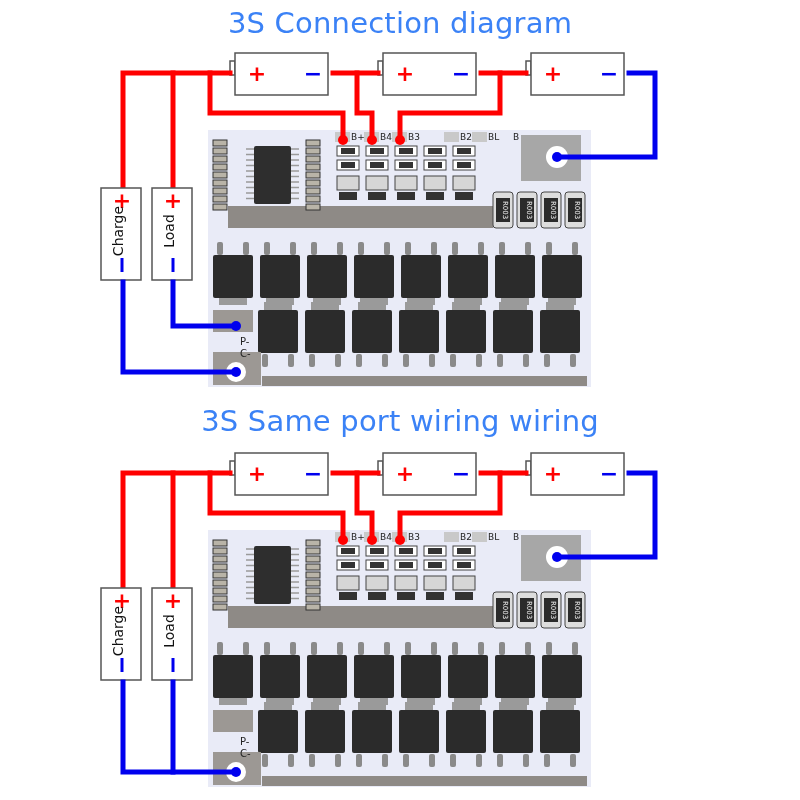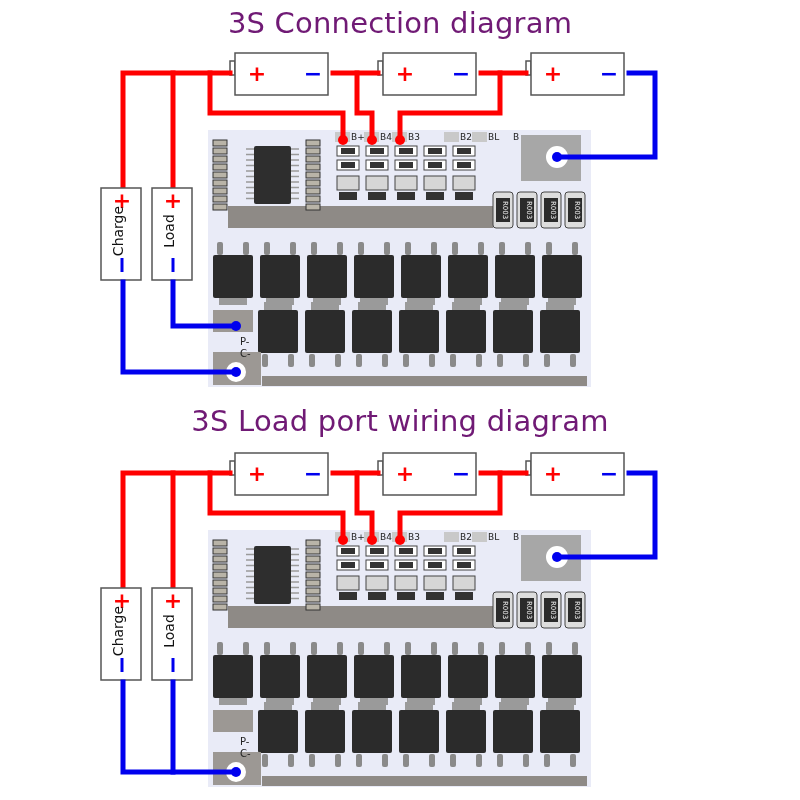--- a/index.html
+++ b/index.html
@@ -1,27 +1,27 @@
 <!DOCTYPE html>
 <html><head>
 <meta charset="utf-8">
 <style>
   html,body{margin:0;padding:0;background:#ffffff;}
   body{width:800px;height:800px;position:relative;overflow:hidden;font-family:"DejaVu Sans",sans-serif;}
-  .title{position:absolute;left:0;width:800px;text-align:center;font-size:29px;color:#701a75;letter-spacing:0.2px;}
+  .title{position:absolute;left:0;width:800px;text-align:center;font-size:29px;color:#3b82f6;letter-spacing:0.2px;}
   #t1{top:6px;}
   #t2{top:404px;}
   svg{position:absolute;left:0;top:0;}
   .lbl{font-family:"DejaVu Sans",sans-serif;}
 </style>
 </head>
 <body>
 
 <div class="title" id="t1">3S Connection diagram</div>
-<div class="title" id="t2">3S Load port wiring diagram</div>
+<div class="title" id="t2">3S Same port wiring wiring</div>
 
 <svg id="canvas" width="800" height="800" viewBox="0 0 800 800">
     <g transform="translate(0,0)">
       <g>
         <rect x="208" y="130" width="383" height="257" fill="#e9ebf7"></rect>
         <rect x="228" y="206" width="265" height="22" fill="#8e8a86"></rect>
         <rect x="262" y="376" width="325" height="10" fill="#8e8a86"></rect>
         <rect x="254" y="146" width="37" height="58" fill="#2e2e2e" rx="2"></rect>
         <line x1="246" y1="149" x2="254" y2="149" stroke="#9a9a9a" stroke-width="1.5"></line>
         <line x1="291" y1="149" x2="299" y2="149" stroke="#9a9a9a" stroke-width="1.5"></line>

